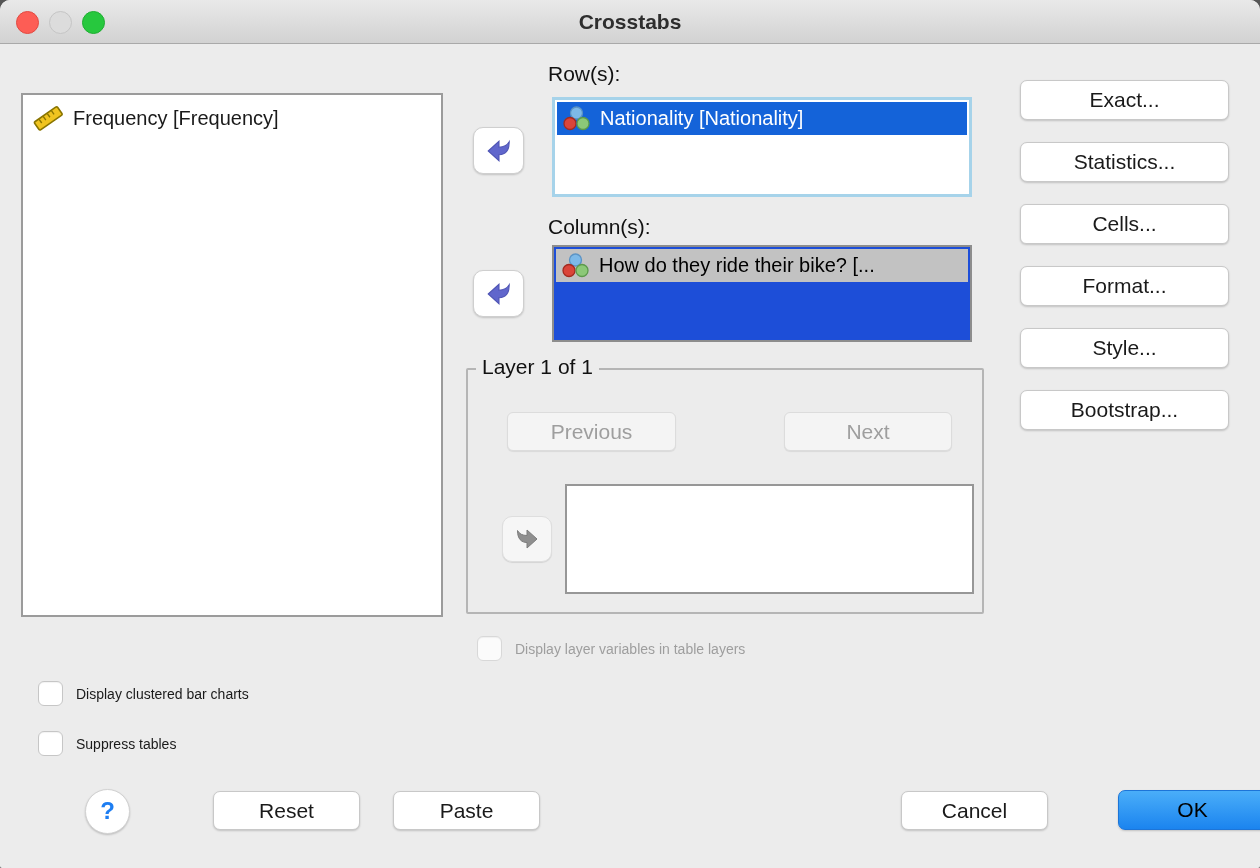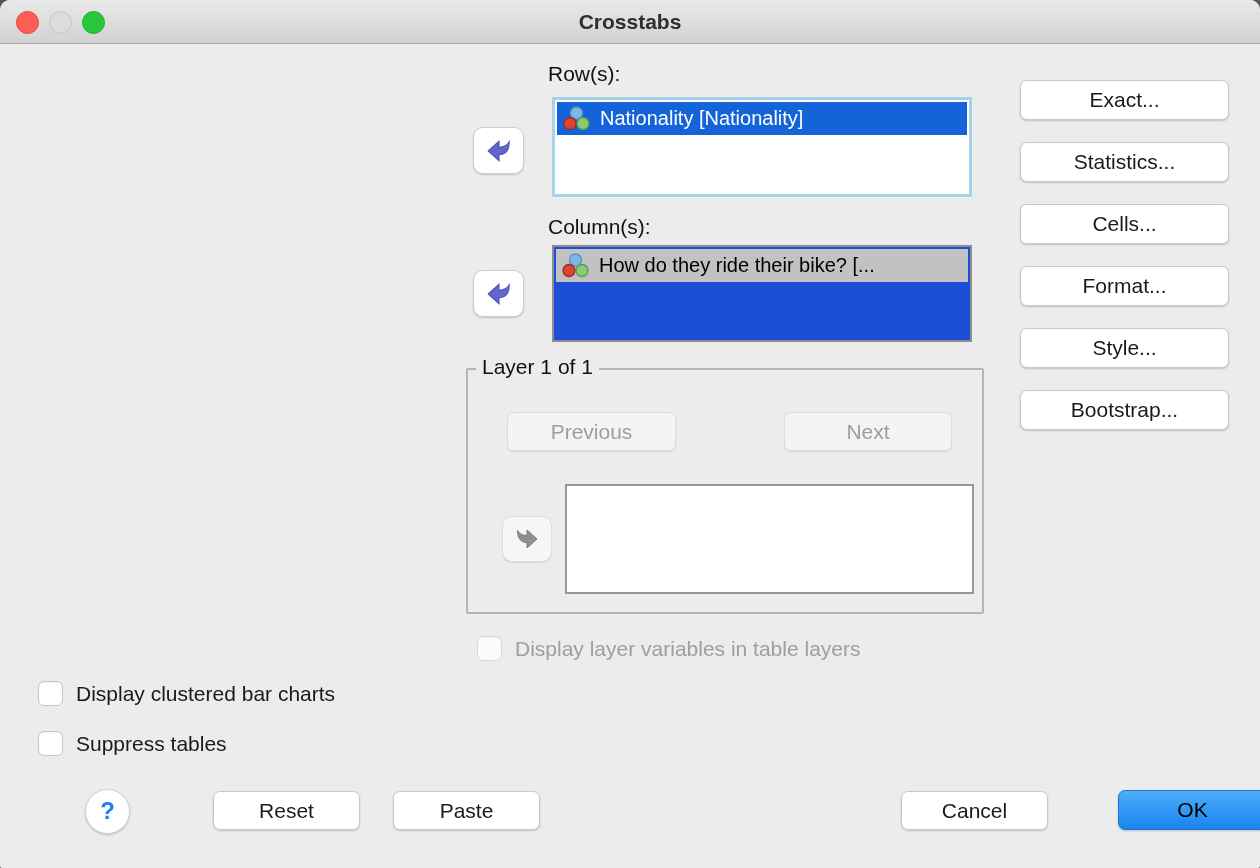--- a/index.html
+++ b/index.html
@@ -48,21 +48,21 @@
     background:#fff;border:1px solid #c8c8c8;box-shadow:0 1px 2px rgba(0,0,0,.18);color:#1a1a1a;}
   .btn.disabled{background:#f4f4f4;border-color:#dcdcdc;color:#9e9e9e;
     box-shadow:0 1px 1px rgba(0,0,0,.08);border-radius:6px;}
   .prev-btn{position:absolute;left:39px;top:42px;width:167px;height:37px;line-height:37px;}
   .next-btn{position:absolute;left:316px;top:42px;width:166px;height:37px;line-height:37px;}
   .layer-list{position:absolute;left:97px;top:114px;width:405px;height:106px;
     background:#fff;border:2px solid #979797;}
   .layer-arrow{left:34px;top:146px;width:48px;height:44px;position:absolute;}
 
   
-  .check-row{position:absolute;display:flex;align-items:center;gap:13px;font-size:21px;}
+  .check-row{position:absolute;display:flex;align-items:center;gap:13px;font-size:14px;}
   .checkbox{width:23px;height:23px;background:#fff;border:1.5px solid #c6c6c6;
     border-radius:6px;box-shadow:inset 0 1px 1px rgba(0,0,0,.05);flex:0 0 auto;}
   .check-row.disabled{color:#9e9e9e;}
   .check-row.disabled .checkbox{border-color:#d8d8d8;background:#fbfbfb;}
 
   
   .side-btn{position:absolute;left:1020px;width:207px;height:38px;line-height:38px;}
 
   
   .help-btn{position:absolute;left:85px;top:789px;width:43px;height:43px;border-radius:50%;
@@ -80,20 +80,36 @@
 
 <div class="window">
 
   <div class="titlebar">
     <div class="title">Crosstabs</div>
     <div class="light red"></div>
     <div class="light gray"></div>
     <div class="light green"></div>
   </div>
 
+  <div class="source-box">
+    <div class="list-item plain-item">
+      <span>
+        <svg width="30" height="26" viewBox="0 0 30 26">
+          <g transform="rotate(-35 15 13)">
+            <rect x="1" y="8.5" width="28" height="10" rx="1.5" fill="#f0c420" stroke="#8a7500" stroke-width="1.6"></rect>
+            <line x1="7" y1="9" x2="7" y2="13.5" stroke="#8a7500" stroke-width="1.4"></line>
+            <line x1="12" y1="9" x2="12" y2="13.5" stroke="#8a7500" stroke-width="1.4"></line>
+            <line x1="17" y1="9" x2="17" y2="13.5" stroke="#8a7500" stroke-width="1.4"></line>
+            <line x1="22" y1="9" x2="22" y2="13.5" stroke="#8a7500" stroke-width="1.4"></line>
+          </g>
+        </svg>
+      </span>
+      <span class="txt">Frequency [Frequency]</span>
+    </div>
+  </div>
 
   <div class="field-label" style="left:548px;top:62px;">Row(s):</div>
   <div class="rows-box">
     <div class="list-item sel-active">
       <span>
         <svg width="27" height="25" viewBox="0 0 27 25">
           <circle cx="13.5" cy="7" r="6" fill="#7db9e8" stroke="#5b93c4" stroke-width="1.3"></circle>
           <circle cx="7" cy="17.5" r="6" fill="#da453a" stroke="#a32a20" stroke-width="1.3"></circle>
           <circle cx="20" cy="17.5" r="6" fill="#8cc878" stroke="#5c9a4c" stroke-width="1.3"></circle>
         </svg>

